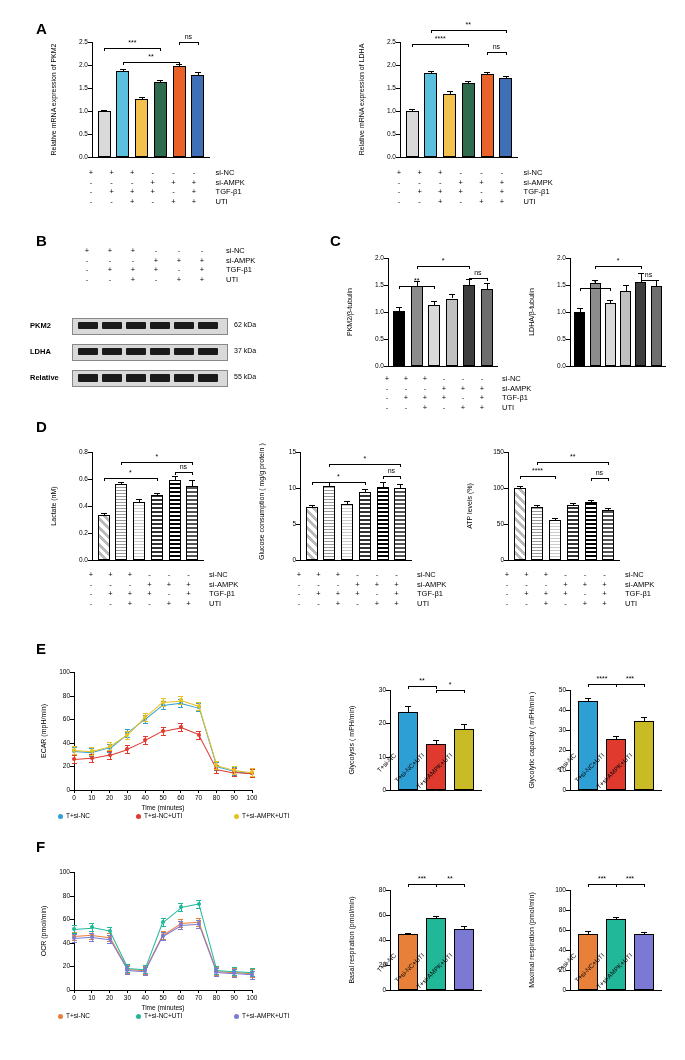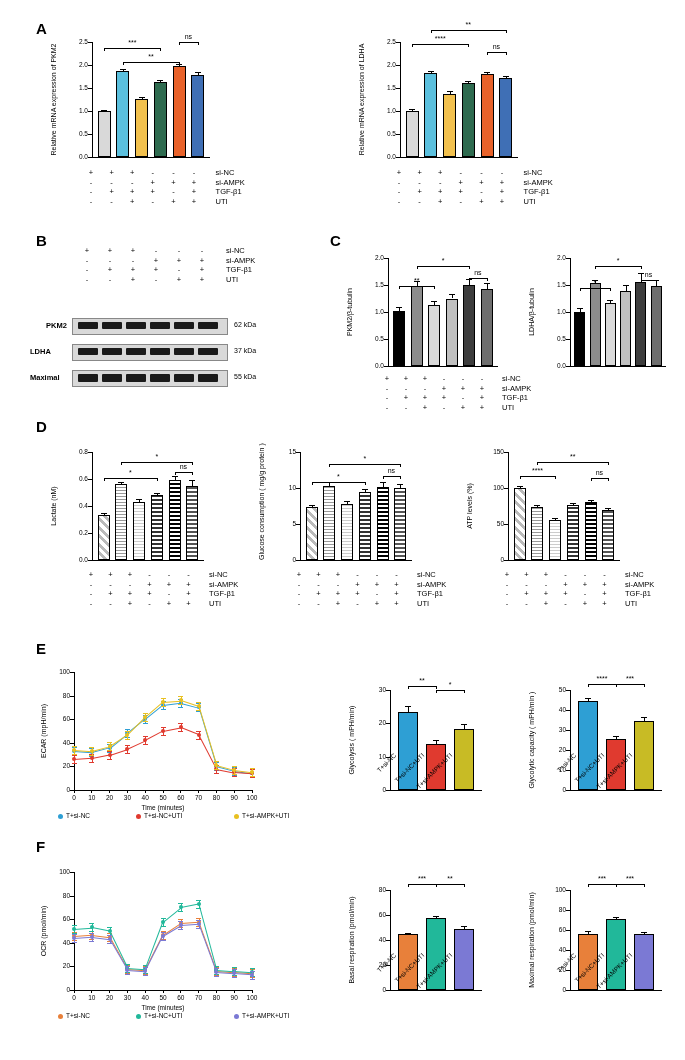--- a/index.html
+++ b/index.html
@@ -245,39 +245,39 @@
         <div class="cond-name" style="left: 144px;">UTI</div>
       </div>
     </div>
     <div class="blot-box" style="left:72px;top:318px;width:154px;height:15px"></div>
     <div class="blot-lane" style="left:78px;top:322px;width:20px;height:7px"></div>
     <div class="blot-lane" style="left:102px;top:322px;width:20px;height:7px"></div>
     <div class="blot-lane" style="left:126px;top:322px;width:20px;height:7px"></div>
     <div class="blot-lane" style="left:150px;top:322px;width:20px;height:7px"></div>
     <div class="blot-lane" style="left:174px;top:322px;width:20px;height:7px"></div>
     <div class="blot-lane" style="left:198px;top:322px;width:20px;height:7px"></div>
-    <div class="blot-label" style="left:46px;top:321px">PKM2</div>
+    <div class="blot-label" style="left:30px;top:321px">PKM2</div>
     <div class="blot-kda" style="left:234px;top:321px">62 kDa</div>
     <div class="blot-box" style="left:72px;top:344px;width:154px;height:15px"></div>
     <div class="blot-lane" style="left:78px;top:348px;width:20px;height:7px"></div>
     <div class="blot-lane" style="left:102px;top:348px;width:20px;height:7px"></div>
     <div class="blot-lane" style="left:126px;top:348px;width:20px;height:7px"></div>
     <div class="blot-lane" style="left:150px;top:348px;width:20px;height:7px"></div>
     <div class="blot-lane" style="left:174px;top:348px;width:20px;height:7px"></div>
     <div class="blot-lane" style="left:198px;top:348px;width:20px;height:7px"></div>
     <div class="blot-label" style="left:30px;top:347px">LDHA</div>
     <div class="blot-kda" style="left:234px;top:347px">37 kDa</div>
     <div class="blot-box" style="left:72px;top:370px;width:154px;height:15px"></div>
     <div class="blot-lane" style="left:78px;top:374px;width:20px;height:8px"></div>
     <div class="blot-lane" style="left:102px;top:374px;width:20px;height:8px"></div>
     <div class="blot-lane" style="left:126px;top:374px;width:20px;height:8px"></div>
     <div class="blot-lane" style="left:150px;top:374px;width:20px;height:8px"></div>
     <div class="blot-lane" style="left:174px;top:374px;width:20px;height:8px"></div>
     <div class="blot-lane" style="left:198px;top:374px;width:20px;height:8px"></div>
-    <div class="blot-label" style="left:30px;top:373px">Maximal</div>
+    <div class="blot-label" style="left:30px;top:373px">Relative</div>
     <div class="blot-kda" style="left:234px;top:373px">55 kDa</div>
     <div class="axis-line" style="left:388px;top:258px;width:1px;height:108px"></div>
     <div class="axis-line" style="left:388px;top:366px;width:110px;height:1px"></div>
     <div class="tick" style="left:384px;top:366px"></div>
     <div class="ticklabel" style="left:354px;top:362px;width:30px">0.0</div>
     <div class="tick" style="left:384px;top:339px"></div>
     <div class="ticklabel" style="left:354px;top:335px;width:30px">0.5</div>
     <div class="tick" style="left:384px;top:312px"></div>
     <div class="ticklabel" style="left:354px;top:308px;width:30px">1.0</div>
     <div class="tick" style="left:384px;top:285px"></div>

